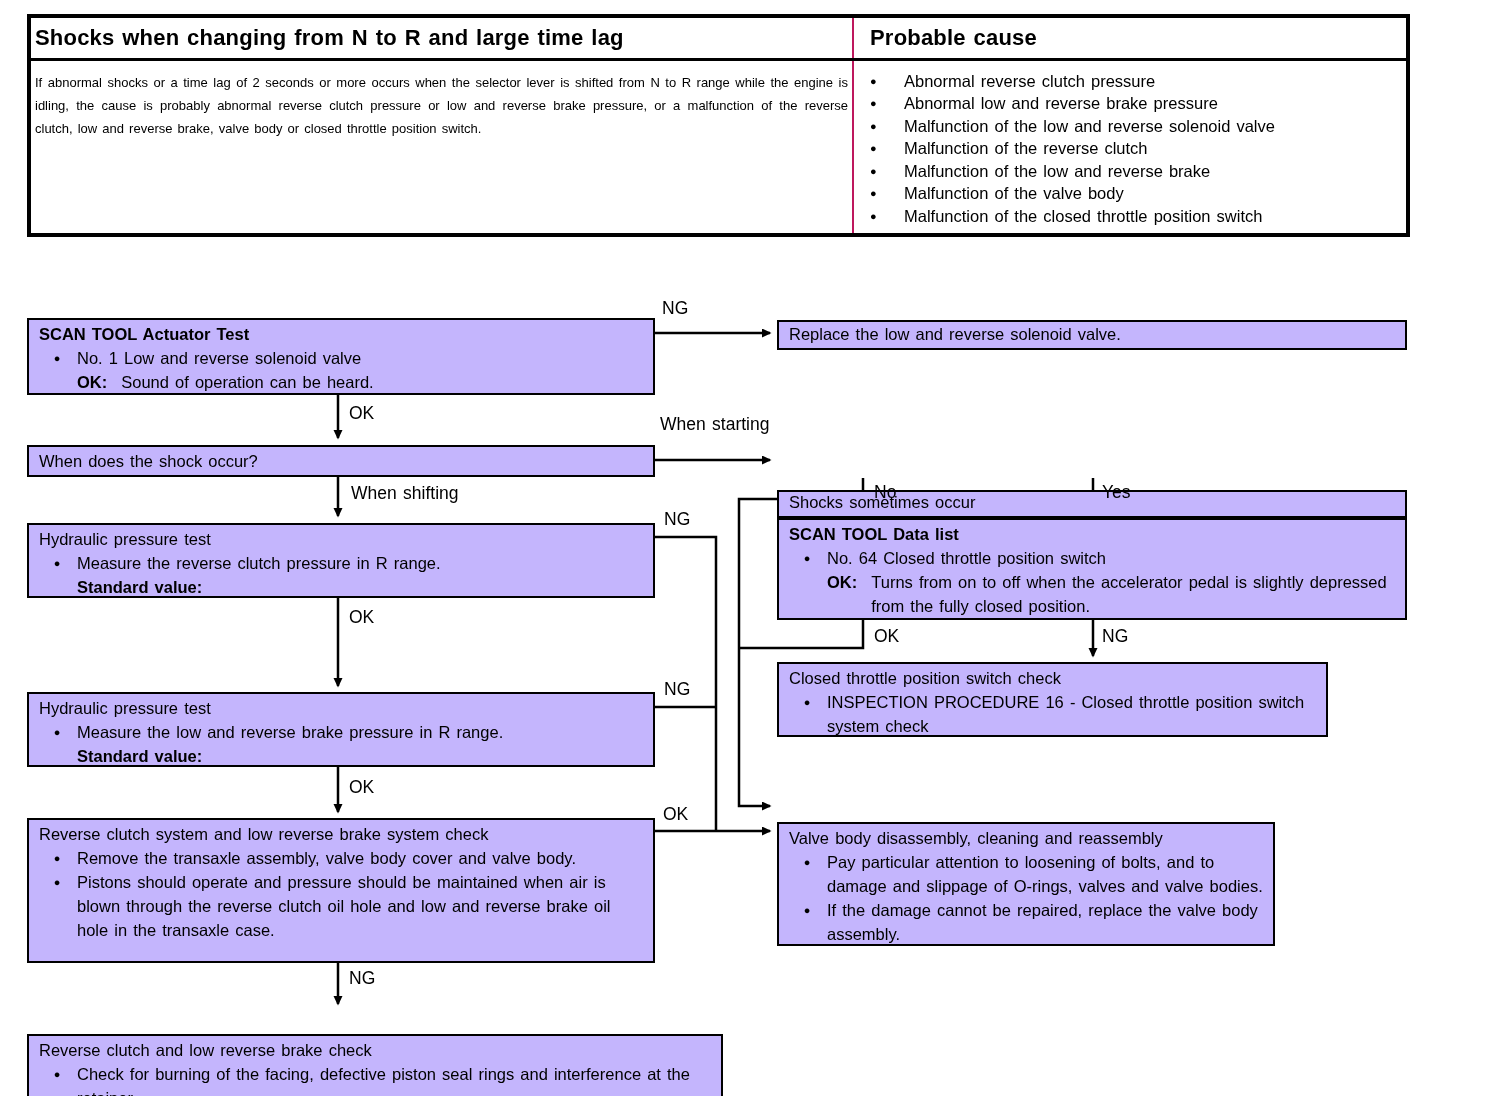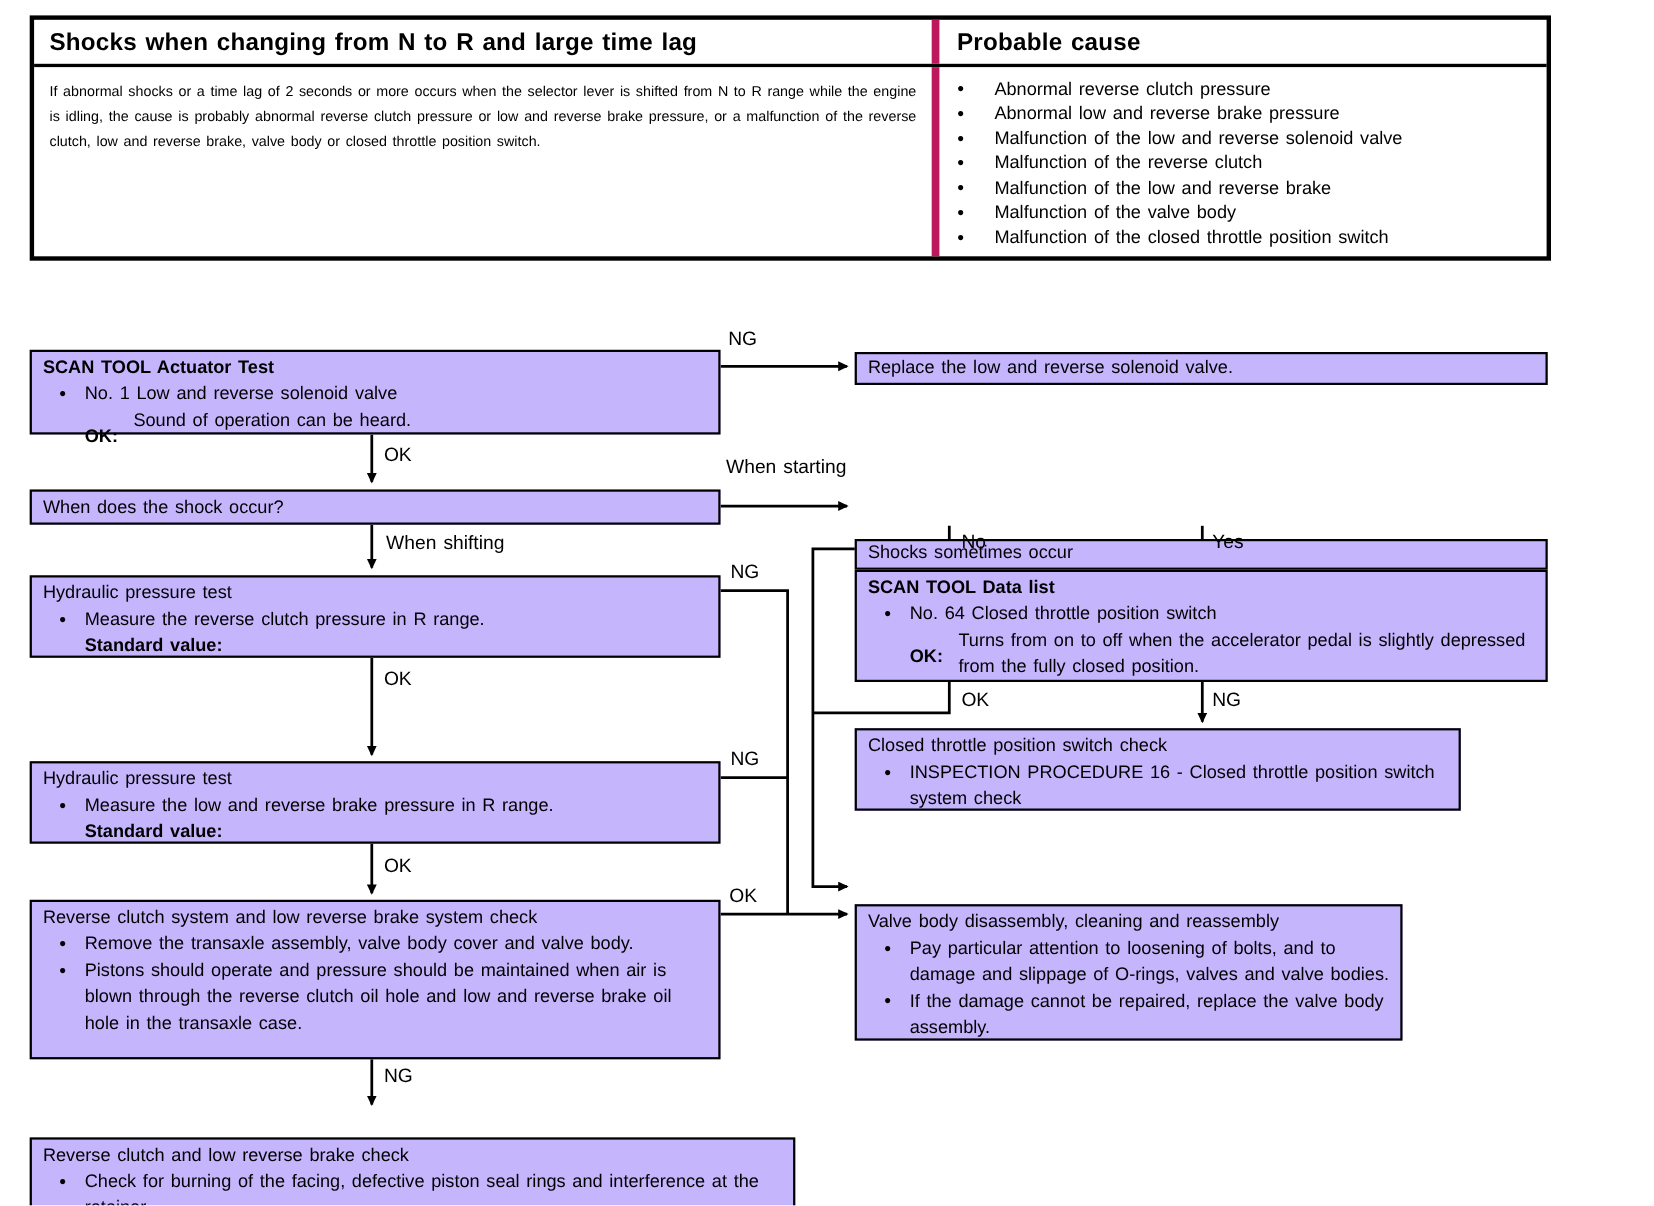--- a/index.html
+++ b/index.html
@@ -23,21 +23,21 @@
     position: absolute;
     left: 27px; top: 14px;
     width: 1383px; height: 223px;
     border: 4px solid #000;
     display: flex;
     flex-direction: column;
   }
   .info-row { display: flex; }
   .info-row.hdr { height: 48px; border-bottom: 3px solid #000; }
   .info-row.bdy { flex: 1; }
-  .cell-l { width: 823px; border-right: 7px solid #be185d; padding: 6px 14px; }
+  .cell-l { width: 823px; border-right: 2px solid #be185d; padding: 6px 4px; }
   .cell-r { flex: 1; padding: 6px 16px; }
   .hdr .cell-l, .hdr .cell-r {
     display: flex; align-items: center;
     font-weight: bold; font-size: 22px; letter-spacing: 0.2px;
   }
   .desc {
     font-size: 13px; line-height: 23px; text-align: justify;
     padding-top: 4px;
   }
   .cause-list { list-style: none; padding-top: 3px; }
@@ -55,21 +55,21 @@
     line-height: 24px;
     padding: 2px 8px;
   }
   .fbox.vcenter { display: flex; align-items: flex-end; }
   .ftitle { padding-left: 2px; }
   .ftitle.b { font-weight: bold; }
   .brow { display: flex; }
   .brow .blt { width: 40px; flex: none; text-align: center; font-size: 11px; line-height: 24px; }
   .brow .btxt { flex: 1; }
   .subrow { display: flex; padding-left: 40px; }
-  .subrow .lbl { font-weight: bold; flex: none; padding-right: 14px; margin-top: 15px; }
+  .subrow .lbl { font-weight: bold; flex: none; padding-right: 14px; }
   .subrow .txt { flex: 1; }
   .bold-line { font-weight: bold; padding-left: 40px; }
 
   
   .clabel {
     position: absolute;
     font-size: 17.5px;
     line-height: 20px;
     white-space: nowrap;
     background: transparent;

